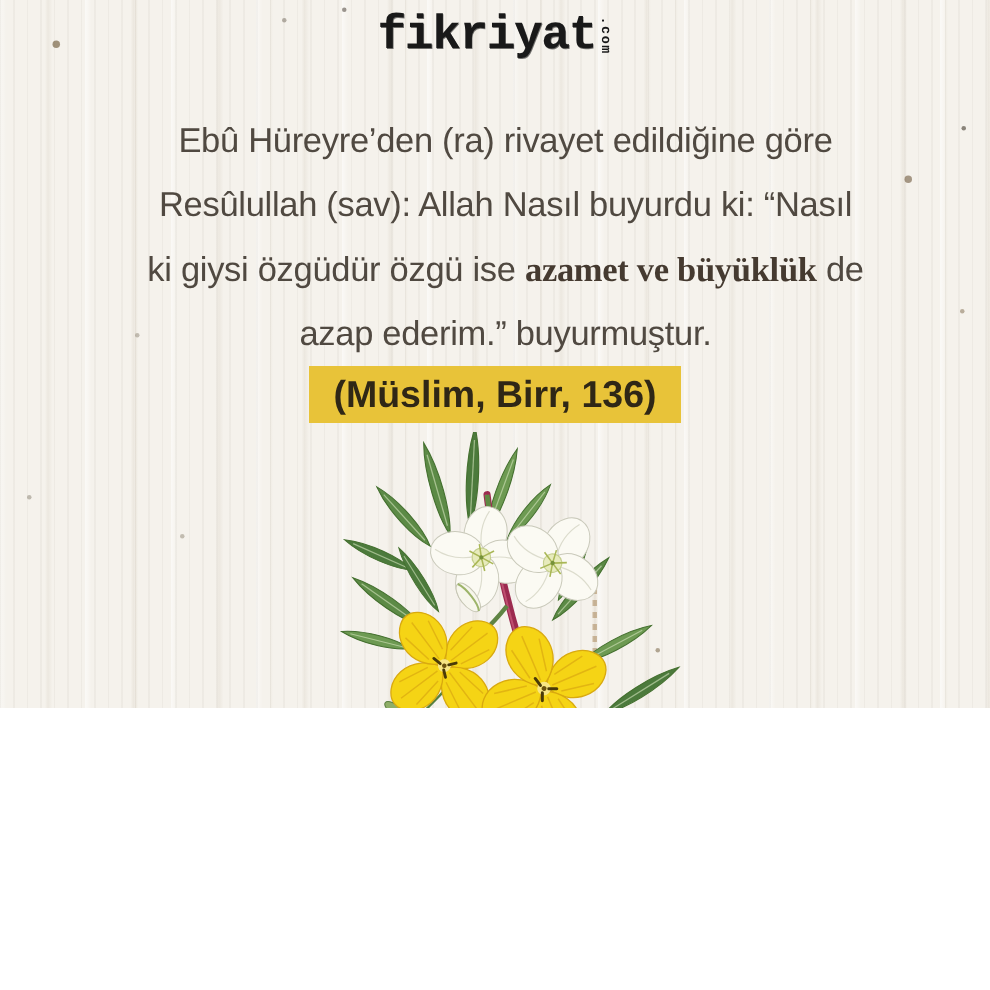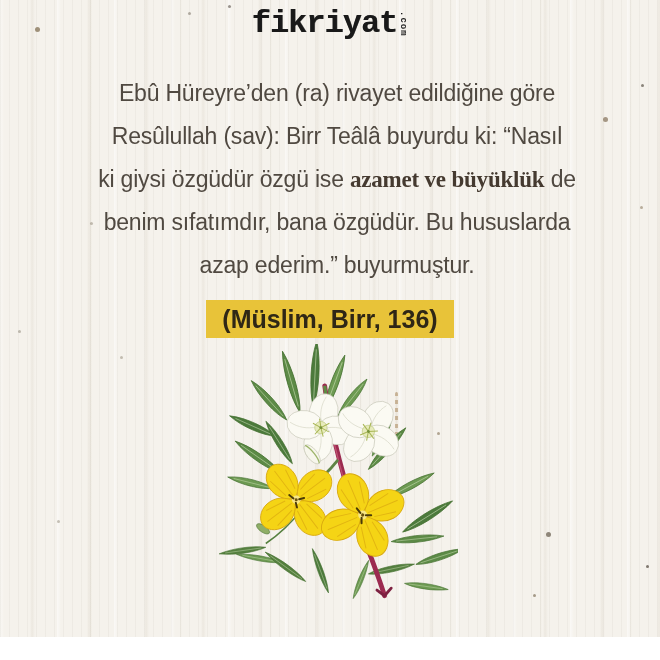--- a/index.html
+++ b/index.html
@@ -1,18 +1,18 @@
 <!DOCTYPE html>
 <html style="--background: #f5f2ec; --text: #504941; --text-bold: #453a30; --badge-background: #e8c339; --badge-text: #2f2716; --logo: #191919; --flower-yellow: #f5d415; --flower-white: #fbfaf3; --leaf-green: #5c8a46; --stem-red: #9c2b50;"><head>
 <meta charset="utf-8">
 <style>
   html,body{margin:0;padding:0;}
   body{font-family:"Liberation Sans",sans-serif;}
   .canvas{
-    position:relative;width:660px;height:637px;overflow:hidden;
+    position:relative;width:660px;height:472px;overflow:hidden;
     background:
       repeating-linear-gradient(90deg, rgba(120,110,95,0.06) 0px, rgba(120,110,95,0.06) 1px, rgba(0,0,0,0) 1px, rgba(0,0,0,0) 9px),
       repeating-linear-gradient(90deg, rgba(255,255,255,0.55) 0px, rgba(255,255,255,0) 4px, rgba(255,255,255,0) 30px, rgba(205,196,180,0.22) 32px, rgba(255,255,255,0) 35px, rgba(255,255,255,0) 57px),
       repeating-linear-gradient(90deg, rgba(220,213,198,0.25) 0px, rgba(0,0,0,0) 2px, rgba(0,0,0,0) 90px),
       linear-gradient(var(--background,#f5f2ec), var(--background,#f5f2ec));
   }
   .specks{
     position:absolute;top:0;left:0;width:3px;height:3px;border-radius:50%;
     box-shadow:
       36px 28px 0 1px rgba(90,66,30,.55),
@@ -50,21 +50,21 @@
     font-weight:700;font-size:9px;letter-spacing:1px;
     writing-mode:vertical-rl;margin-top:3px;margin-left:1px;
   }
   .quote{
     margin-top:20px;text-align:center;
     color:var(--text,#504941);
     font-size:23px;line-height:43px;letter-spacing:-0.2px;
   }
   .quote .line{white-space:nowrap;padding-left:14px;}
   .quote .bold{font-weight:700;color:var(--text-bold,#453a30);font-family:Liberation Serif, serif;}
-  .badge-row{text-align:center;margin-top:13px;}
+  .badge-row{text-align:center;margin-top:0;}
   .badge{
     display:inline-block;
     background:var(--badge-background,#e8c339);
     color:var(--badge-text,#2f2716);
     font-weight:700;font-size:25px;line-height:28px;
     padding:5px 16px;
   }
   .flower{display:block;margin:6px auto 0;transform:translateX(8px);}
 </style>
 </head>
@@ -74,23 +74,22 @@
   <div class="specks"></div>
   <div class="streak"></div>
 
   <header class="logo">
     <span class="logo-main">fikriyat</span>
     <span class="logo-tld">.com</span>
   </header>
 
   <div class="quote">
     <div class="line">Ebû Hüreyre’den (ra) rivayet edildiğine göre</div>
-    <div class="line">Resûlullah (sav): Birr Teâlâ buyurdu ki: “Nasıl</div>
+    <div class="line">Resûlullah (sav): Allah Nasıl buyurdu ki: “Nasıl</div>
     <div class="line"><span>ki giysi özgüdür özgü ise </span><span class="bold">azamet ve büyüklük</span><span> de</span></div>
-    <div class="line">benim sıfatımdır, bana özgüdür. Bu hususlarda</div>
     <div class="line">azap ederim.” buyurmuştur.</div>
   </div>
 
   <div class="badge-row">
     <span class="badge">(Müslim, Birr, 136)</span>
   </div>
 
   <svg class="flower" width="240" height="266" viewBox="0 0 240 280" preserveAspectRatio="xMidYMin meet">
     <defs>
       <g id="leaf">

